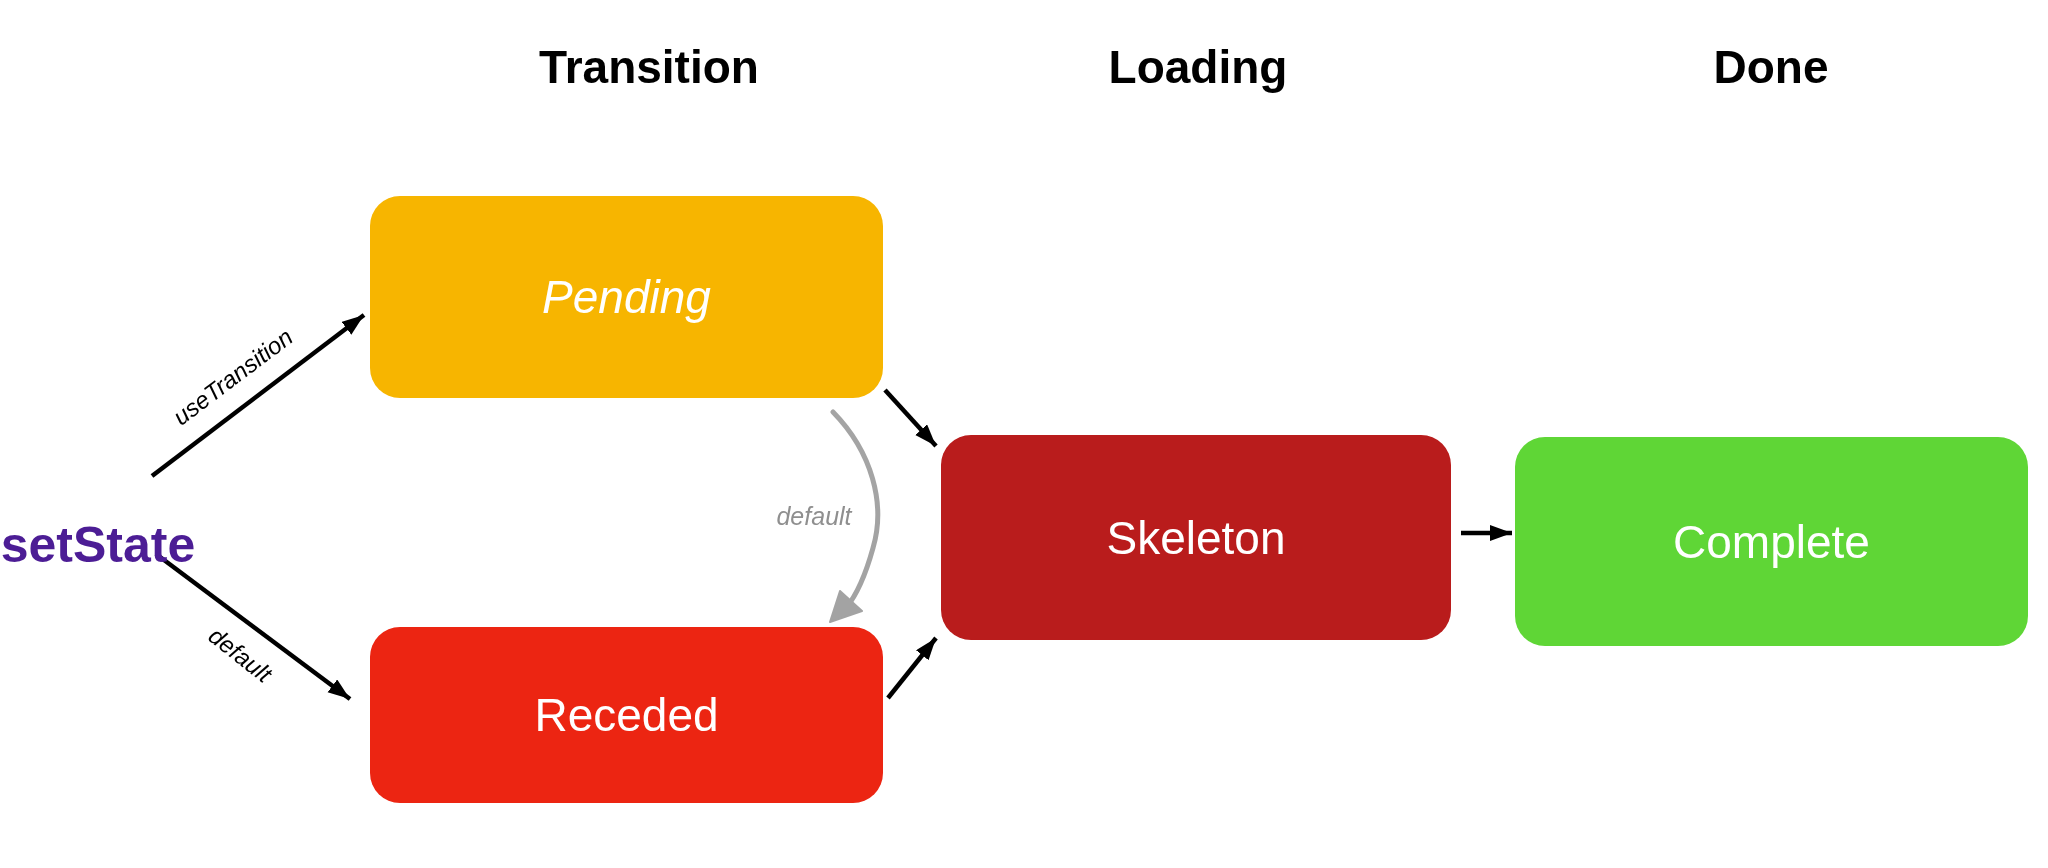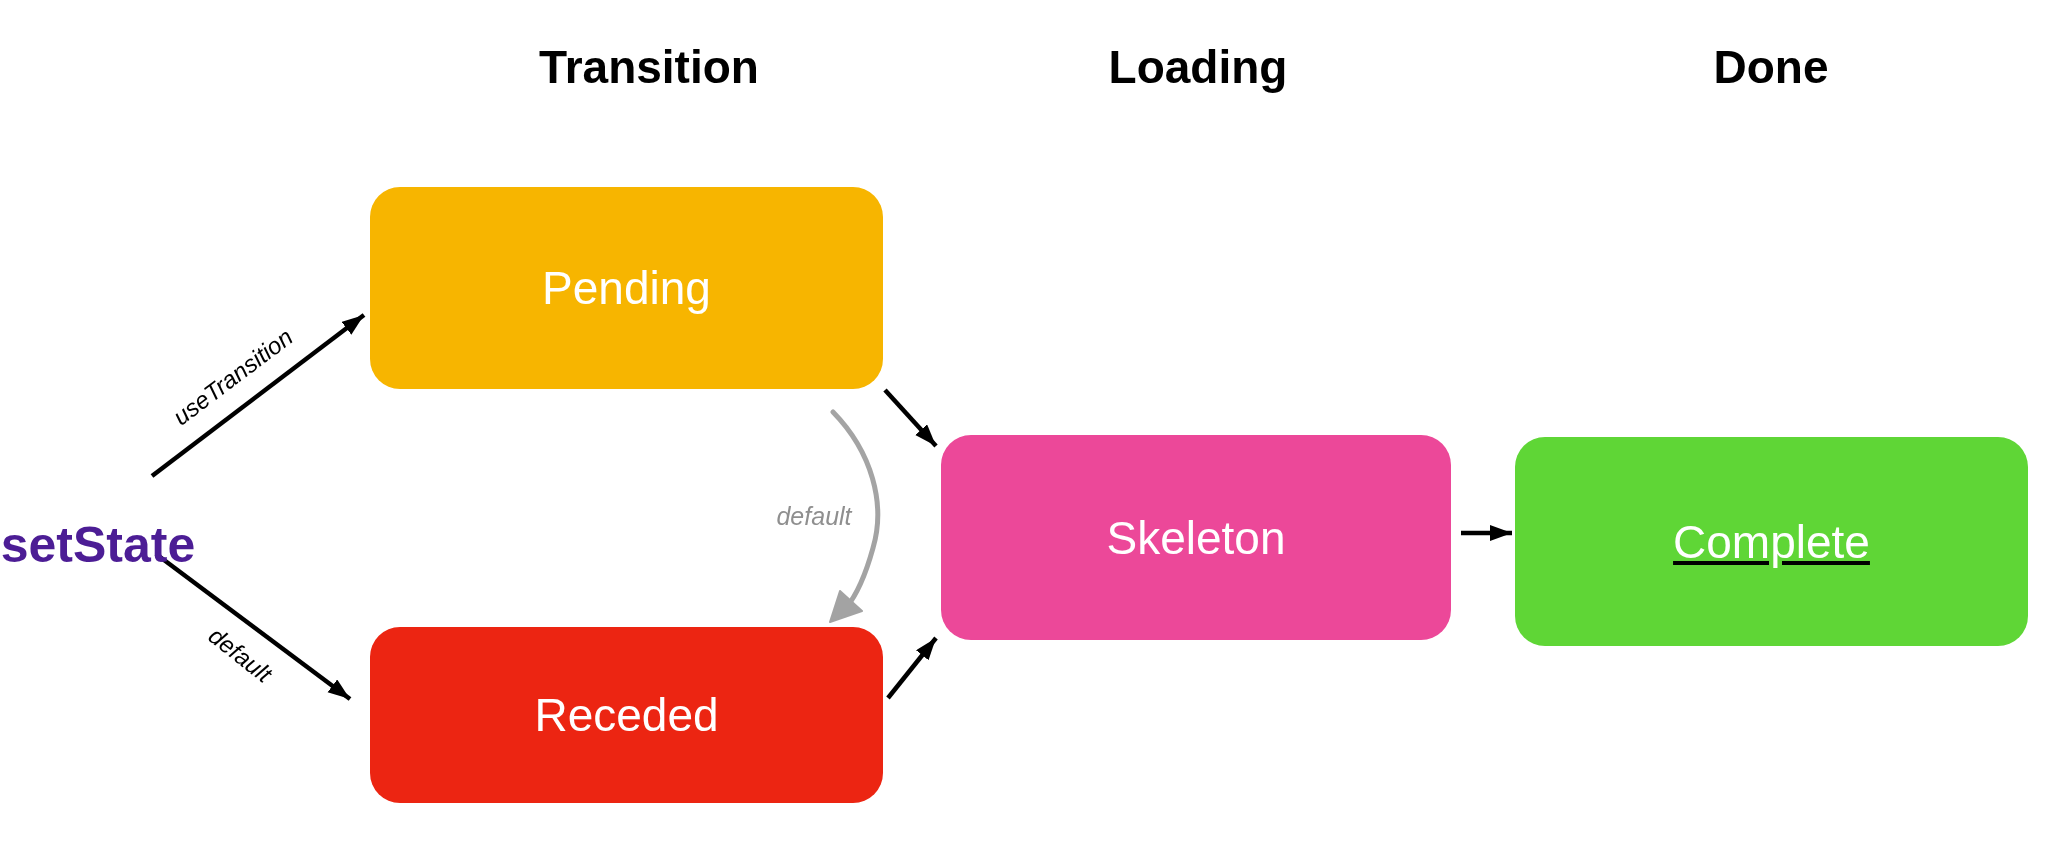--- a/index.html
+++ b/index.html
@@ -52,21 +52,21 @@
     display: flex;
     align-items: center;
     justify-content: center;
   }
   .state .state-label {
     color: #ffffff;
     font-size: 46px;
     font-weight: 400;
     white-space: nowrap;
   }
-  .state.pending  { left: 370px;  top: 187px; width: 513px; height: 202px; }
+  .state.pending  { left: 370px;  top: 196px; width: 513px; height: 202px; font-style: italic; }
   .state.receded  { left: 370px;  top: 627px; width: 513px; height: 176px; }
   .state.skeleton { left: 941px;  top: 435px; width: 510px; height: 205px; }
   .state.complete { left: 1515px; top: 437px; width: 513px; height: 209px; }
 
   .edge-label {
     position: absolute;
     font-style: italic;
     font-size: 24px;
     color: #000000;
     white-space: nowrap;
@@ -121,25 +121,25 @@
   <div class="source-label">setState</div>
 
   <div class="state pending" style="background-color: rgb(247, 181, 0);">
     <span class="state-label">Pending</span>
   </div>
 
   <div class="state receded" style="background-color: rgb(236, 37, 18);">
     <span class="state-label">Receded</span>
   </div>
 
-  <div class="state skeleton" style="background-color: #ec4899; align-items: center;">
+  <div class="state skeleton" style="background-color: #b91c1c; align-items: center;">
     <span class="state-label">Skeleton</span>
   </div>
 
-  <div class="state complete" style="background-color: rgb(95, 214, 54); text-decoration: underline;">
+  <div class="state complete" style="background-color: rgb(95, 214, 54);">
     <span class="state-label">Complete</span>
   </div>
 
   <div class="edge-label use-transition">useTransition</div>
 
   <div class="edge-label default">default</div>
 
   <div class="edge-label timeout">default</div>
 
 </div>

